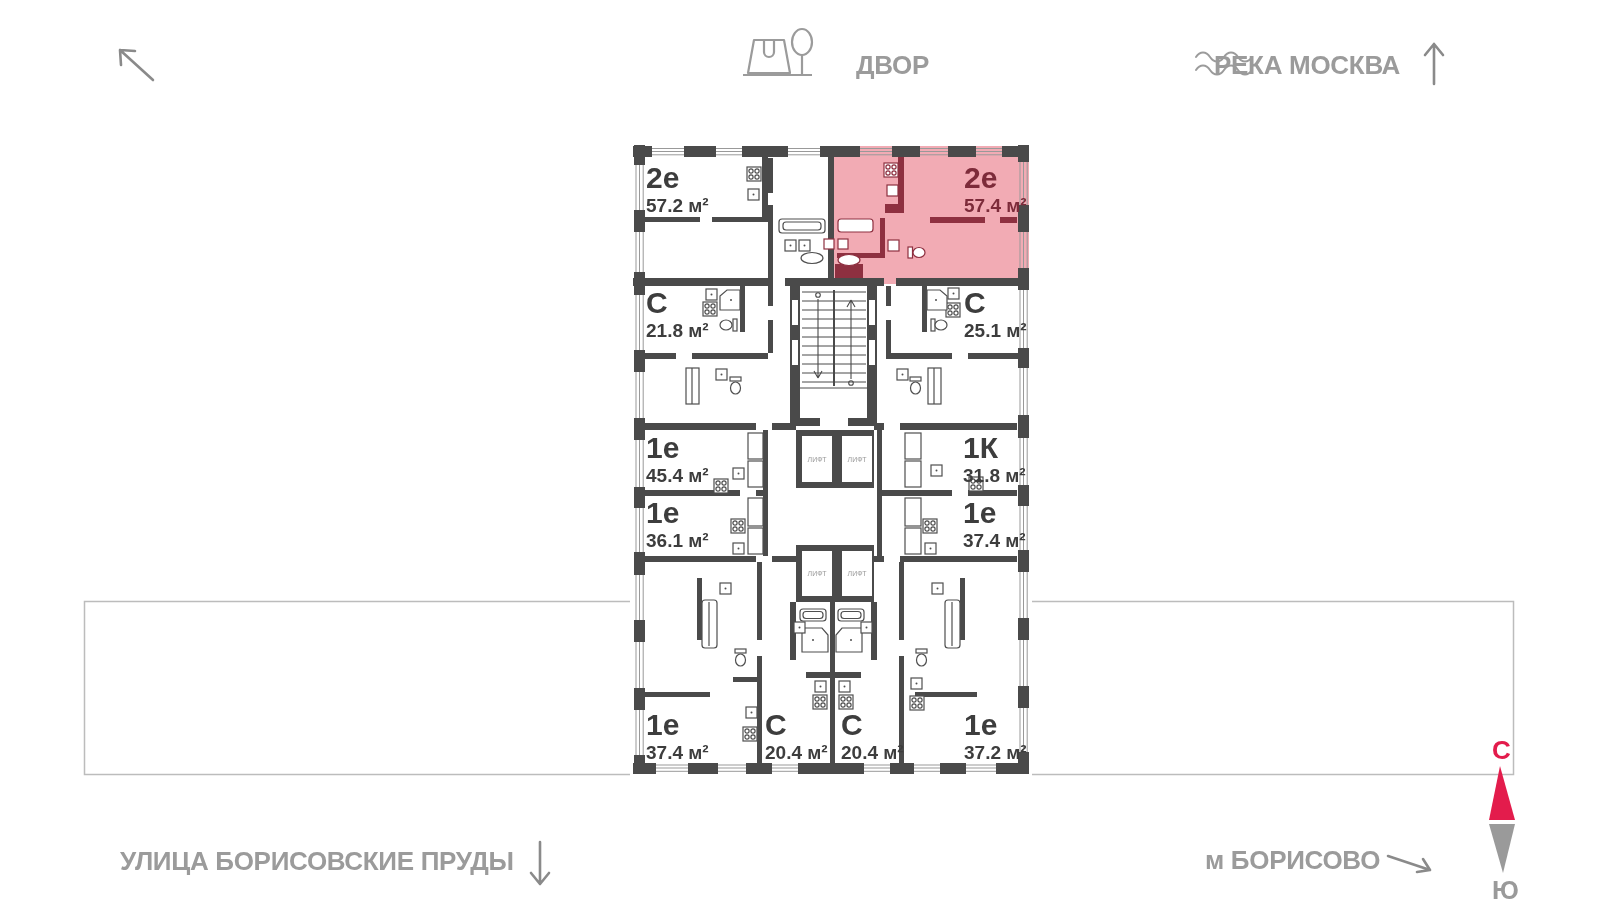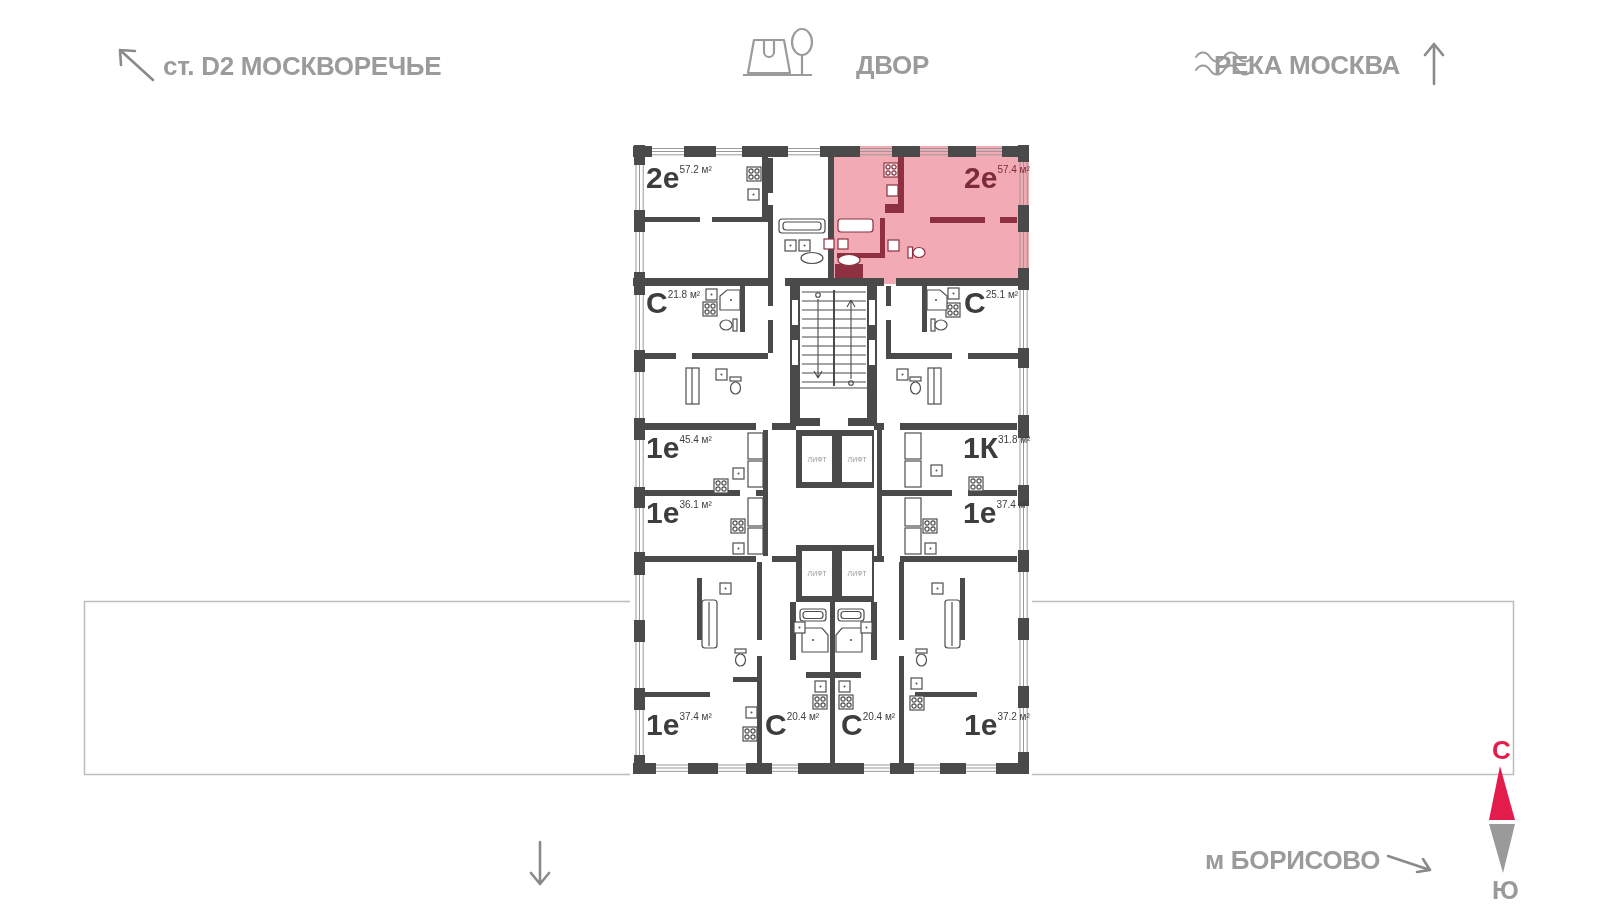--- a/index.html
+++ b/index.html
@@ -1,23 +1,23 @@
 <!DOCTYPE html>
 <html><head>
 <meta charset="utf-8">
 <style>
   html,body{margin:0;padding:0;background:#fff;}
   #stage{position:relative;width:1600px;height:920px;overflow:hidden;background:#fff;
          font-family:"Liberation Sans","DejaVu Sans",sans-serif;}
   svg{position:absolute;left:0;top:0;}
   .maplabel{position:absolute;color:#9b9b9b;font-weight:bold;font-size:26px;
             letter-spacing:-0.3px;white-space:nowrap;z-index:3;}
-  .apt{position:absolute;display:flex;flex-direction:row;color:#3d3d3d;z-index:3;line-height:1;}
+  .apt{position:absolute;display:flex;flex-direction:column;color:#3d3d3d;z-index:3;line-height:1;}
   .apt .t{font-size:30px;font-weight:bold;line-height:1.02;}
-  .apt .a{font-size:10px;font-weight:normal;margin-top:2px;white-space:nowrap;}
+  .apt .a{font-size:19px;font-weight:bold;margin-top:2px;white-space:nowrap;}
   .apt.hl{color:#7d2b3a;}
   .compass-letter{position:absolute;font-weight:bold;font-size:26px;z-index:3;line-height:1;}
 </style>
 </head>
 <body>
 
 <div id="stage">
 
   <svg width="1600" height="920" viewBox="0 0 1600 920">
     <defs>
@@ -355,23 +355,23 @@
           <rect x="916" y="649" width="11" height="4"></rect>
             <ellipse cx="921.5" cy="660" rx="5" ry="6"></ellipse>
         </g>
         <use href="#snk" x="932" y="583"></use>
         <use href="#snk" x="911" y="678"></use>
           <use href="#stv" x="910" y="696"></use>
       </g>
     </g>
   </svg>
 
-  <span class="maplabel" style="left:163px;top:51px">ст. D2 МОСКВОРЕЧЬЕ</span>
   <span class="maplabel" style="left:856px;top:50px">ДВОР</span>
   <span class="maplabel" style="left:1214px;top:50px">РЕКА МОСКВА</span>
+  <span class="maplabel" style="left:120px;top:846px">УЛИЦА БОРИСОВСКИЕ ПРУДЫ</span>
   <span class="maplabel" style="left:1205px;top:845px">м БОРИСОВО</span>
 
   <span class="compass-letter" style="left:1492px;top:737px;color:#e31c4c">С</span>
   <span class="compass-letter" style="left:1492px;top:877px;color:#9a9a9a">Ю</span>
 
   <div class="apt" style="left:646px;top:163px">
     <span class="t">2е</span>
     <span class="a">57.2 м²</span>
   </div>
   <div class="apt hl" style="left:964px;top:163px">

